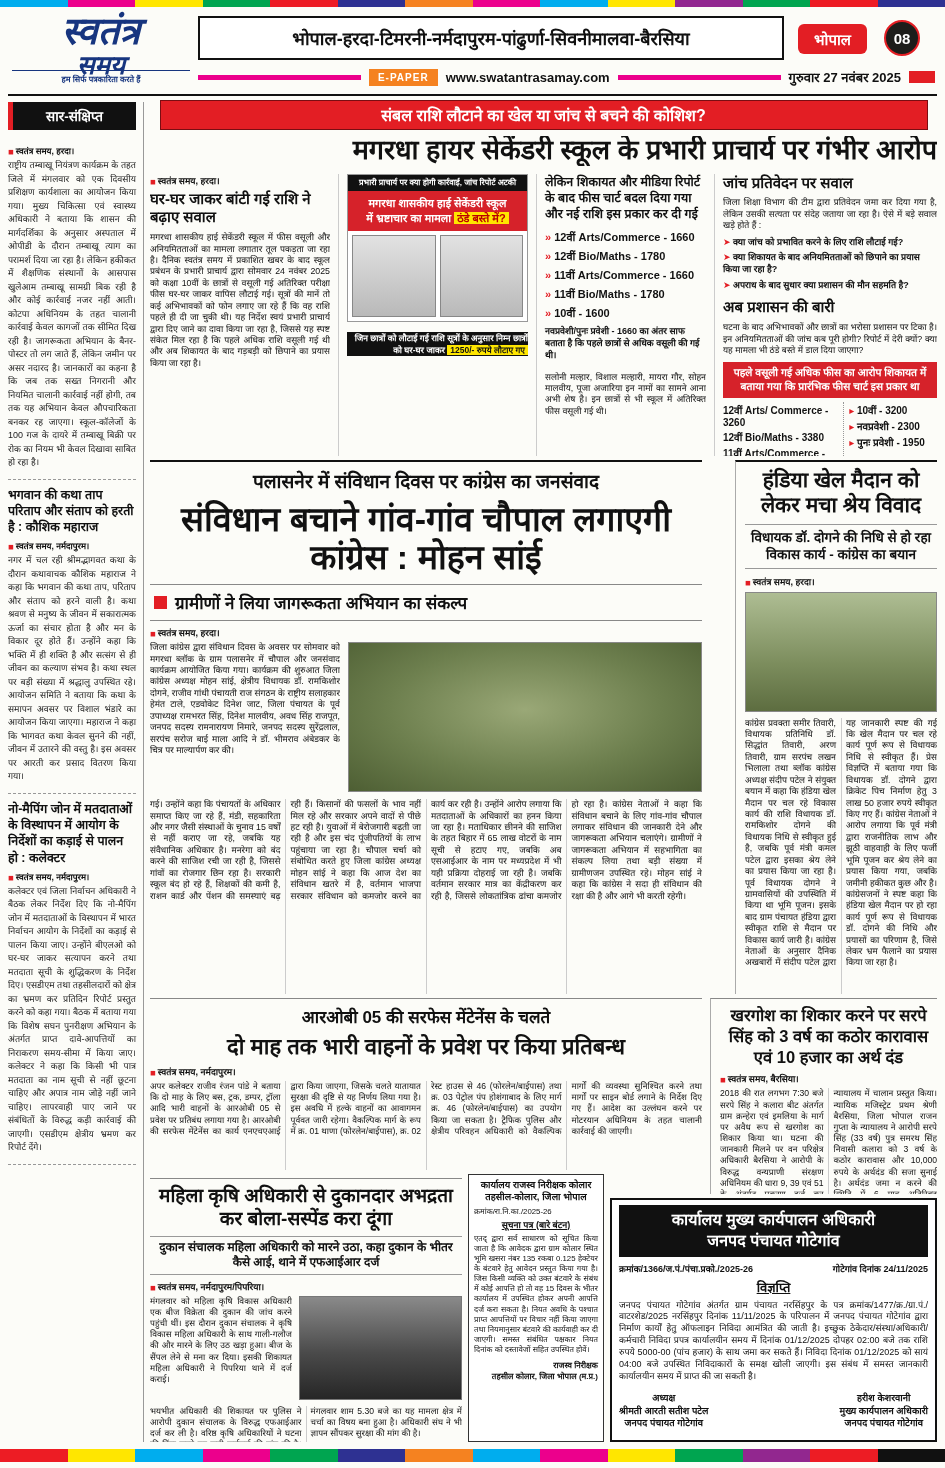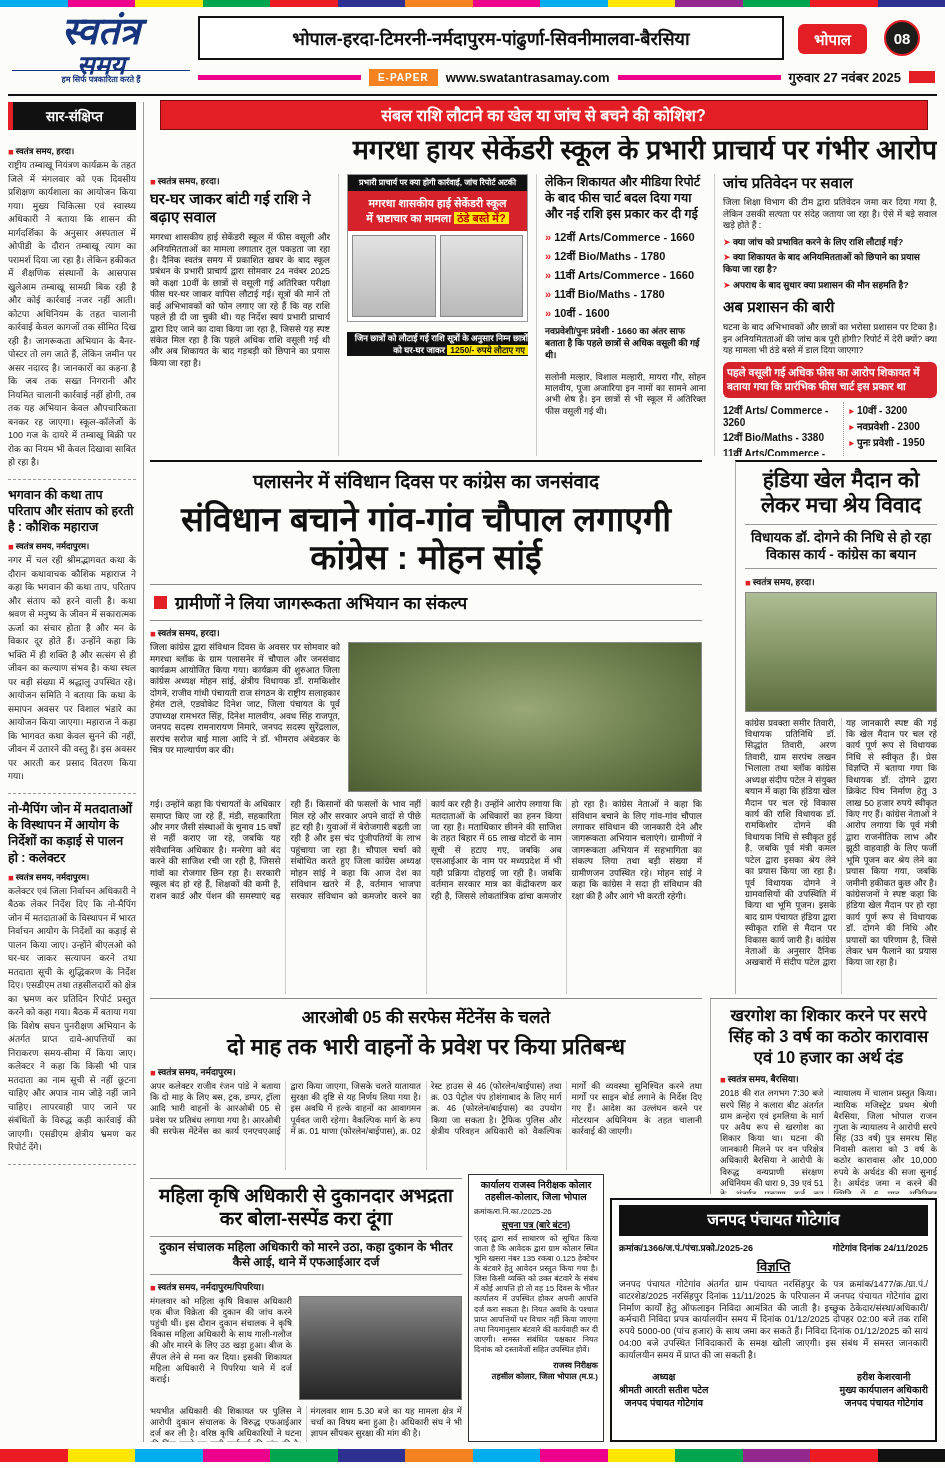--- a/index.html
+++ b/index.html
@@ -59,21 +59,21 @@
   .hl { background:#ffe600; color:#b00; padding:0 3px; }
   .clip-imgs { display:flex; gap:4px; padding:4px; }
   .clip-img { flex:1; height:82px; background:linear-gradient(180deg,#e2e2e2,#b9b9b9); border:1px solid #888; }
   .clip-caption { background:#111; color:#fff; font-size:8.5px; font-weight:bold; text-align:right; margin-top:10px; line-height:1.45; }
   .clip-caption .hl { color:#111; }
   .fee-item { font-size:11px; font-weight:bold; padding:2px 0; }
   .fee-item::before { content:"» "; color:#e31e24; }
   .fee-note { font-size:9px; font-weight:bold; line-height:1.3; margin-top:4px; }
   .q-item { font-size:9px; font-weight:bold; line-height:1.3; padding:2px 0; }
   .q-item::before { content:"➤ "; color:#e31e24; }
-  .old-fee-label { background:#d6222a; color:#fff; font-weight:bold; font-size:10.5px; padding:4px; text-align:left; line-height:1.3; margin-top:6px;border-radius:6px; }
+  .old-fee-label { background:#d6222a; color:#fff; font-weight:bold; font-size:10.5px; padding:4px; text-align:center; line-height:1.3; margin-top:6px; }
   .old-fee-row { display:flex; gap:6px; margin-top:4px; }
   .ofl { flex:1.3; }
   .ofr { flex:1; border-left:1px dotted #999; padding-left:5px; }
   .of-item { font-size:10px; font-weight:bold; padding:1px 0; }
   .ofr .of-item::before { content:"▸ "; color:#e31e24; }
 
   
   .congress { position:absolute; top:460px; left:150px; width:552px; height:534px; border-top:2px solid #111; padding-top:6px; overflow:hidden; }
   .cg-kicker { text-align:center; font-size:19px; font-weight:bold; padding-bottom:4px; }
   .cg-headline { text-align:center; font-size:34px; font-weight:bold; line-height:1.12; margin:2px 0 8px; }
@@ -324,20 +324,21 @@
     <div class="kl-subject">सूचना पत्र (बारे बंटन)</div>
     <div class="kl-body">एतद् द्वारा सर्व साधारण को सूचित किया जाता है कि आवेदक द्वारा ग्राम कोलार स्थित भूमि खसरा नंबर 135 रकबा 0.125 हेक्टेयर के बंटवारे हेतु आवेदन प्रस्तुत किया गया है। जिस किसी व्यक्ति को उक्त बंटवारे के संबंध में कोई आपत्ति हो तो वह 15 दिवस के भीतर कार्यालय में उपस्थित होकर अपनी आपत्ति दर्ज करा सकता है। नियत अवधि के पश्चात प्राप्त आपत्तियों पर विचार नहीं किया जाएगा तथा नियमानुसार बंटवारे की कार्यवाही कर दी जाएगी। समस्त संबंधित पक्षकार नियत दिनांक को दस्तावेजों सहित उपस्थित होवें।</div>
     <div class="kl-sign">
       <div>राजस्व निरीक्षक</div>
       <div>तहसील कोलार, जिला भोपाल (म.प्र.)</div>
     </div>
   </section>
 
   <section class="gotegaon">
     <div class="gt-header">
+      <div>कार्यालय मुख्य कार्यपालन अधिकारी</div>
       <div>जनपद पंचायत गोटेगांव</div>
     </div>
     <div class="gt-refrow">
       <span>क्रमांक/1366/ज.पं./पंचा.प्रको./2025-26</span>
       <span>गोटेगांव दिनांक 24/11/2025</span>
     </div>
     <div class="gt-subject">विज्ञप्ति</div>
     <div class="gt-body">जनपद पंचायत गोटेगांव अंतर्गत ग्राम पंचायत नरसिंहपुर के पत्र क्रमांक/1477/क्र./ग्रा.पं./वाटरशेड/2025 नरसिंहपुर दिनांक 11/11/2025 के परिपालन में जनपद पंचायत गोटेगांव द्वारा निर्माण कार्यों हेतु ऑफलाइन निविदा आमंत्रित की जाती है। इच्छुक ठेकेदार/संस्था/अधिकारी/कर्मचारी निविदा प्रपत्र कार्यालयीन समय में दिनांक 01/12/2025 दोपहर 02:00 बजे तक राशि रुपये 5000-00 (पांच हजार) के साथ जमा कर सकते हैं। निविदा दिनांक 01/12/2025 को सायं 04:00 बजे उपस्थित निविदाकारों के समक्ष खोली जाएगी। इस संबंध में समस्त जानकारी कार्यालयीन समय में प्राप्त की जा सकती है।</div>
     <div class="gt-signs">
       <div class="gt-sign">

